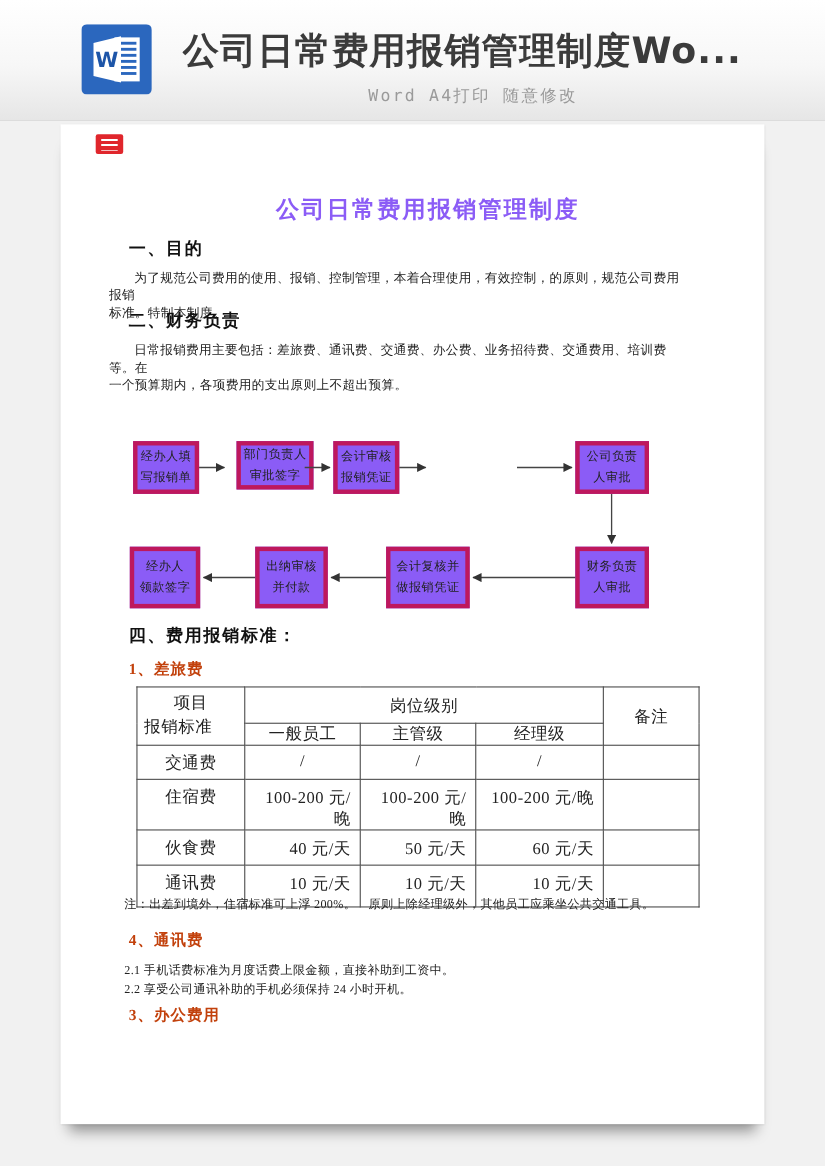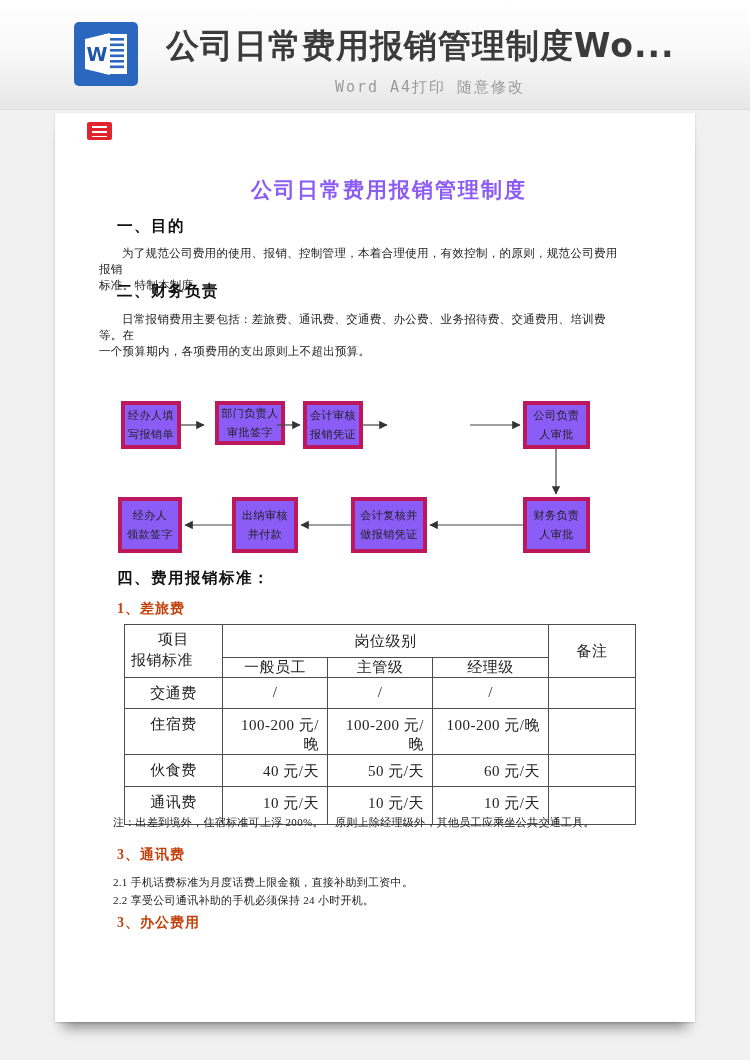--- a/index.html
+++ b/index.html
@@ -215,18 +215,18 @@
       <td class="val">10 元/天</td>
       <td class="val">10 元/天</td>
       <td class="val">10 元/天</td>
       <td></td>
     </tr>
   </tbody>
     </table>
 
   <div class="smalltext" style="top:700px">注：出差到境外，住宿标准可上浮 200%。　原则上除经理级外，其他员工应乘坐公共交通工具。</div>
 
-  <div class="h-sub" style="top:733px">3、通讯费</div>
+  <div class="h-sub" style="top:733px">4、通讯费</div>
   <div class="smalltext" style="top:760px">2.1 手机话费标准为月度话费上限金额，直接补助到工资中。</div>
   <div class="smalltext" style="top:778px">2.2 享受公司通讯补助的手机必须保持 24 小时开机。</div>
 
   <div class="h-sub" style="top:801px">3、办公费用</div>
 </div>
 
 </body></html>

